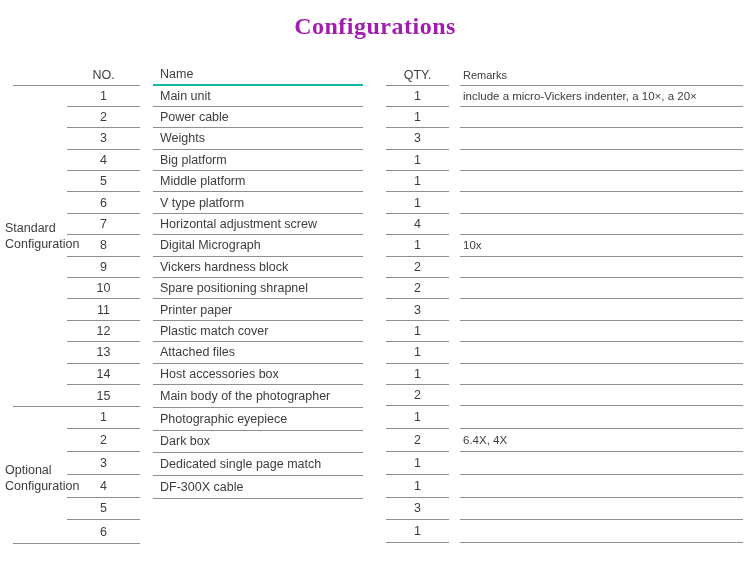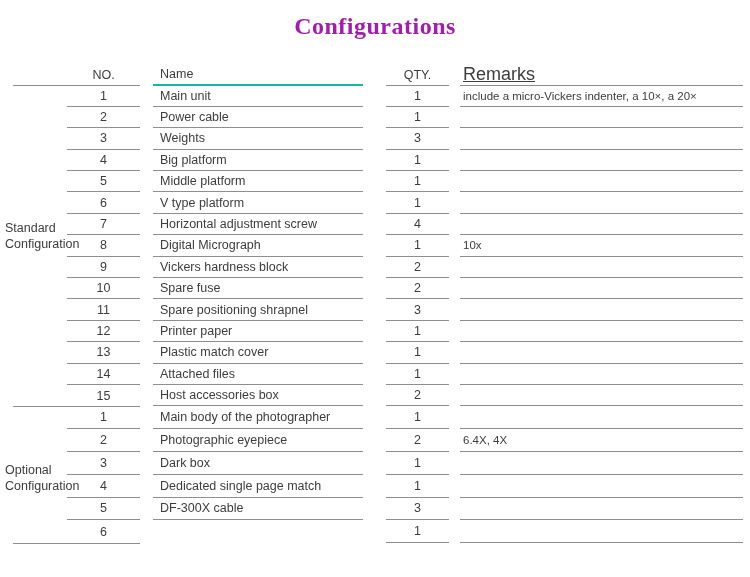--- a/index.html
+++ b/index.html
@@ -46,21 +46,21 @@
     white-space: nowrap;
   }
   .h     { height: 20.5px; }
   .r-std { height: 21.4px; }
   .r-opt { height: 22.8px; }
   .center { justify-content: center; }
   .noborder { border-bottom: none; }
   .col-name .cell { padding-left: 7px; }
   .col-name .cell.h { border-bottom: 2px solid #14b8a6; }
   .col-remarks .cell { padding-left: 3px; font-size: 11.5px; }
-  .col-remarks .cell.h { font-size: 18px; text-decoration: underline; }
+  .col-remarks .cell.h { font-size: 11px; }
 </style>
 </head>
 <body>
 
 <h1 class="title" style="color: #a21caf;">Configurations</h1>
 
 <div class="table">
 
   <div class="sec-line" style="top:20px"></div>
   <div class="sec-line" style="top:341px"></div>
@@ -104,21 +104,20 @@
     <div class="cell h">Name</div>
   <div class="cell r-std">Main unit</div>
       <div class="cell r-std">Power cable</div>
       <div class="cell r-std">Weights</div>
       <div class="cell r-std">Big platform</div>
       <div class="cell r-std">Middle platform</div>
       <div class="cell r-std">V type platform</div>
       <div class="cell r-std">Horizontal adjustment screw</div>
       <div class="cell r-std">Digital Micrograph</div>
       <div class="cell r-std">Vickers hardness block</div>
-      <div class="cell r-std">Spare fuse</div>
       <div class="cell r-std">Spare positioning shrapnel</div>
       <div class="cell r-std">Printer paper</div>
       <div class="cell r-std">Plastic match cover</div>
       <div class="cell r-std">Attached files</div>
       <div class="cell r-std">Host accessories box</div>
       <div class="cell r-opt">Main body of the photographer</div>
       <div class="cell r-opt">Photographic eyepiece</div>
       <div class="cell r-opt">Dark box</div>
       <div class="cell r-opt">Dedicated single page match</div>
       <div class="cell r-opt">DF-300X cable</div>

